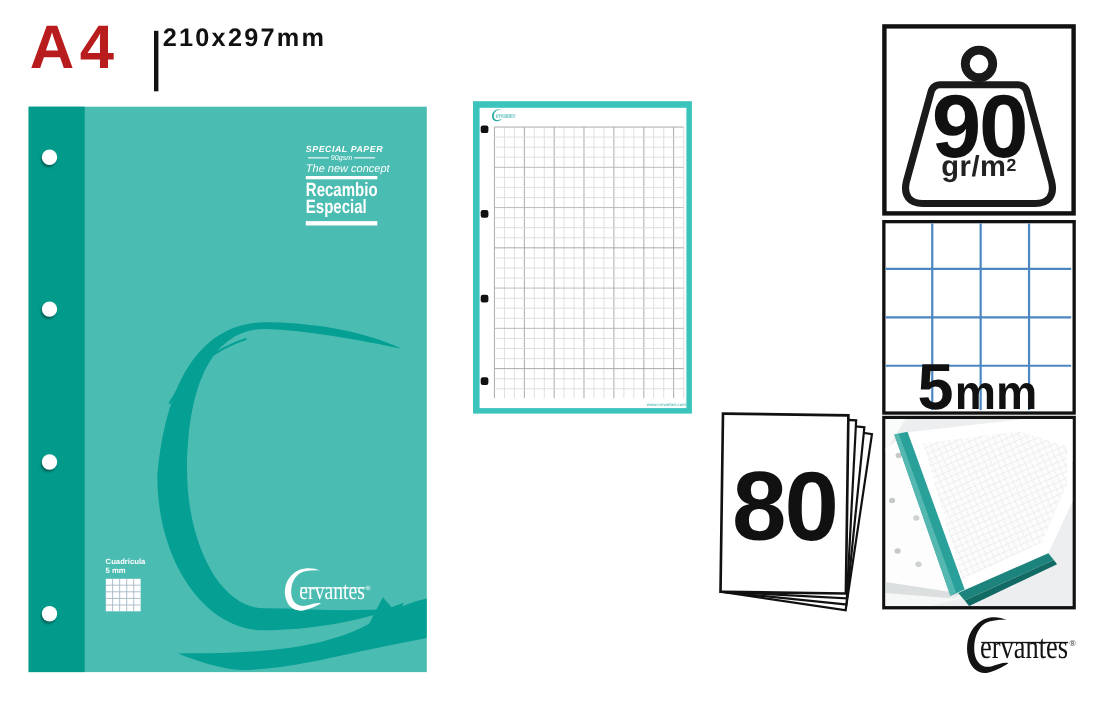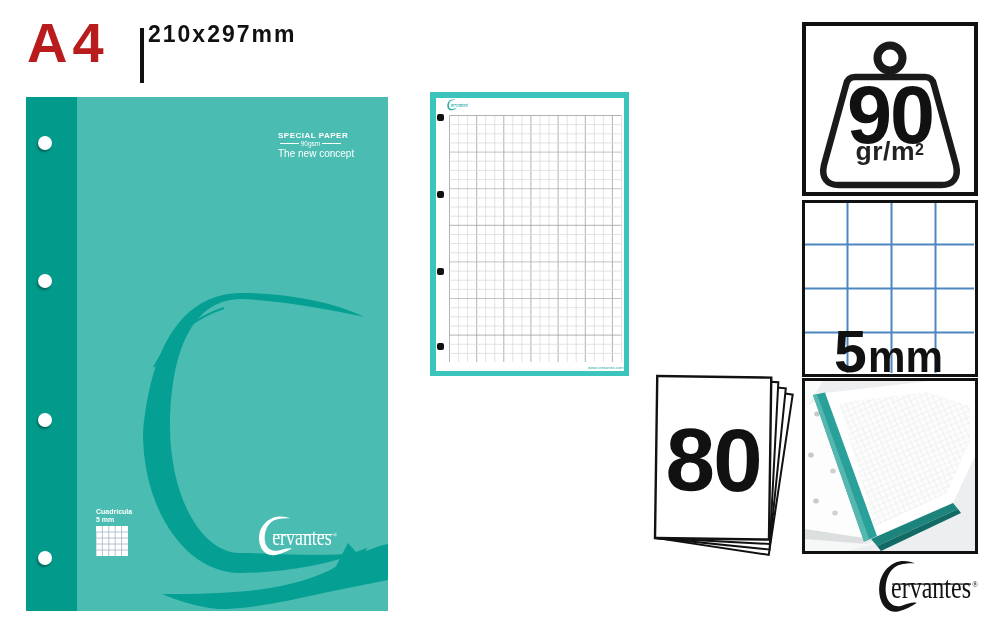--- a/index.html
+++ b/index.html
@@ -81,30 +81,38 @@
         C332,457 347,450 362,447
         L362,483
         C342,487 322,491 302,495
         C266,503 228,512 192,512
         C170,510 148,502 136,497 Z"></path>
 
       <path d="M308,473 L322,446 L330,455 L341,451 L334,467 Z"></path>
     </g>
   </svg>
 
-  <div class="abs" style="left:252px;top:33.5px;width:65px;text-align:center;color:#fff;white-space:nowrap;">
+  <div class="abs" style="left:252px;top:33.5px;width:65px;text-align:center;color:#fff;white-space:nowrap;font-style:italic;">
     <div style="font-size:8px;font-weight:bold;letter-spacing:0.5px;">SPECIAL PAPER</div>
     <div style="font-size:6.5px;margin-top:0px;display:flex;align-items:center;justify-content:center;gap:2px;">
       <span style="display:inline-block;width:19px;height:1px;background:#fff;"></span>
       <span>90gsm</span>
       <span style="display:inline-block;width:19px;height:1px;background:#fff;"></span>
     </div>
     <div style="font-size:10px;letter-spacing:0px;margin-top:1px;">The new concept</div>
   </div>
 
+  <div class="abs" style="left:252px;top:63px;width:91px;">
+
+    <div style="width:65px;height:3.4px;background:#fff;"></div>
+
+    <div style="font-size:17.5px;font-weight:bold;color:#fff;line-height:15.5px;margin-top:2px;transform:scaleX(0.78);transform-origin:left;">Recambio<br>Especial</div>
+
+    <div style="width:65px;height:3.4px;background:#fff;margin-top:5px;"></div>
+  </div>
 
   <div class="abs" style="left:70px;top:411px;font-size:7px;font-weight:bold;color:#fff;line-height:8px;">Cuadrícula<br>5 mm</div>
 
   <svg class="abs" style="left:70px;top:429px;" width="32" height="30" viewBox="0 0 32 30">
     <rect x="0" y="0" width="32" height="30" fill="#fff"></rect>
     <g stroke="#a3b6c5" stroke-width="0.8">
       <path d="M6.4,0V30 M12.8,0V30 M19.2,0V30 M25.6,0V30 M0,6V30 M0,6H32 M0,12H32 M0,18H32 M0,24H32"></path>
     </g>
   </svg>
 

